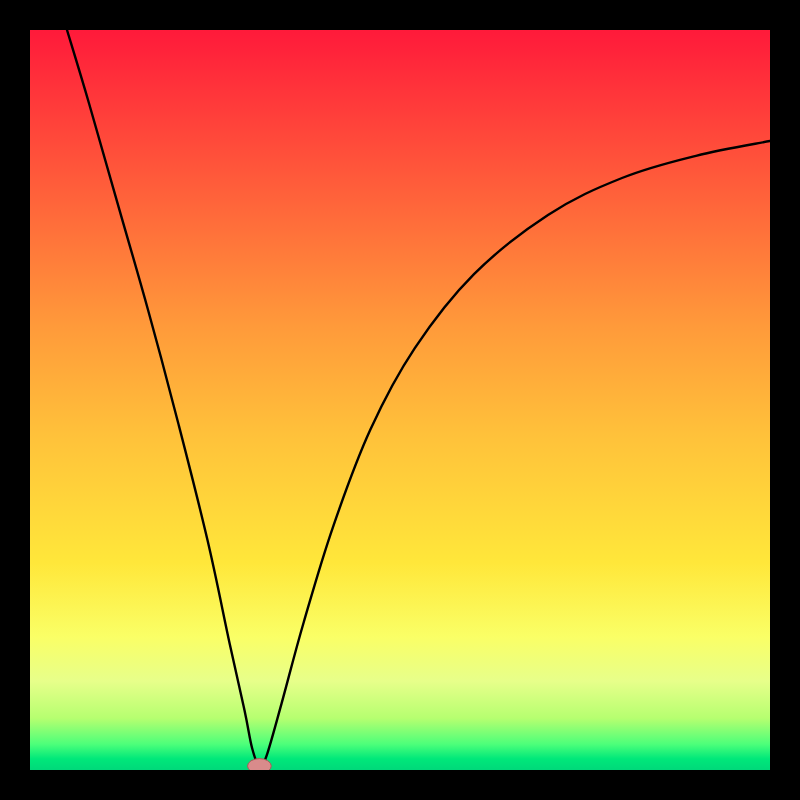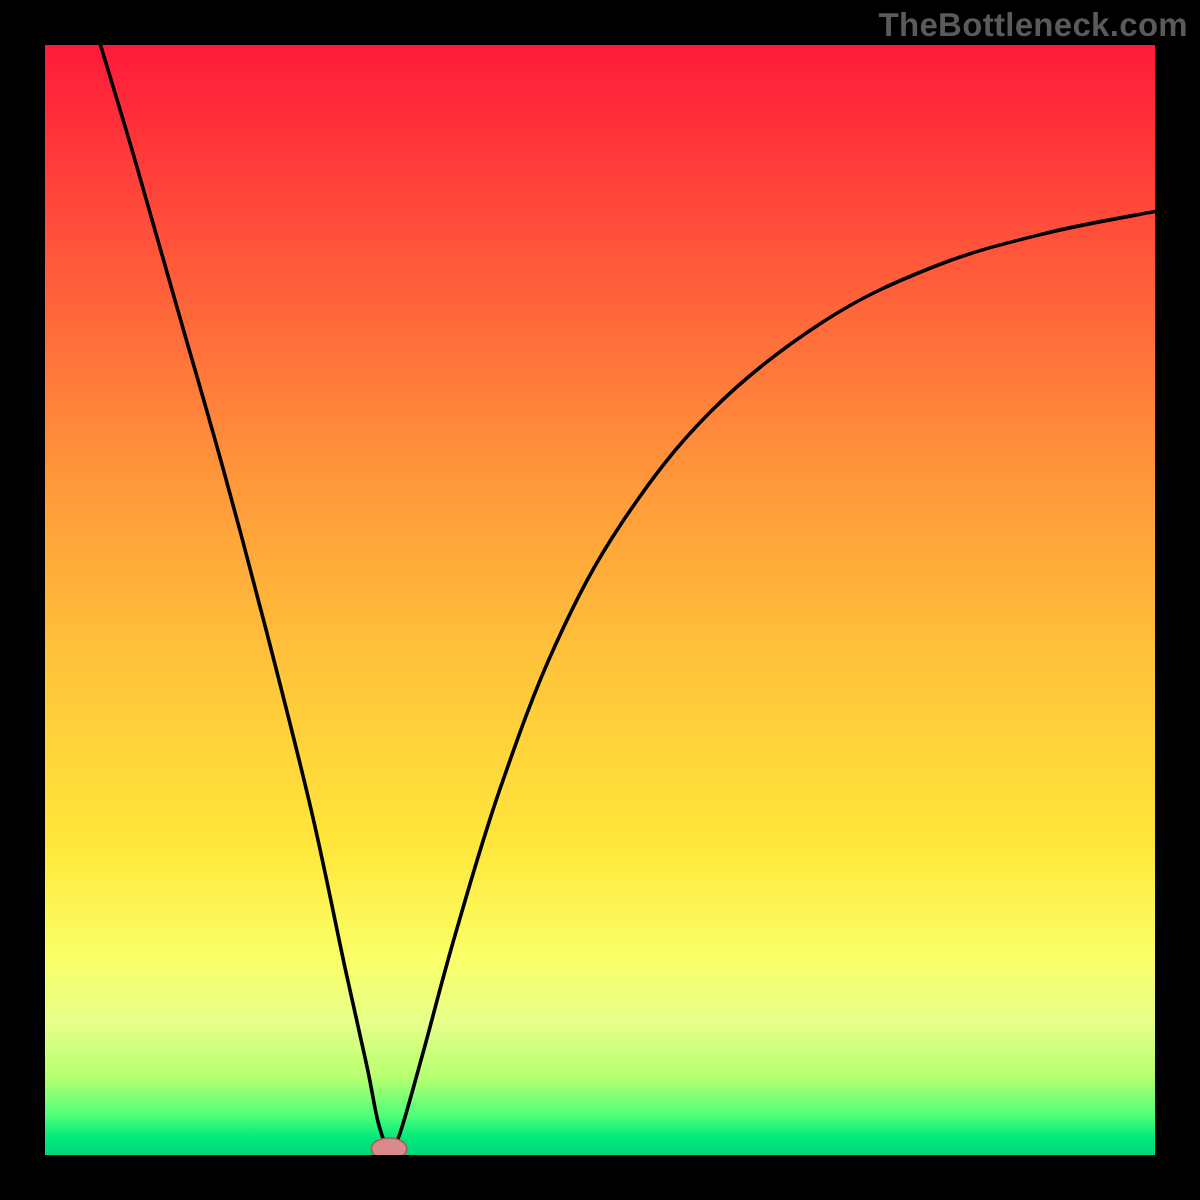--- a/index.html
+++ b/index.html
@@ -57,14 +57,13 @@
             <stop offset="98.5%" stop-color="#00e87a"></stop>
             <stop offset="100%" stop-color="#00d87a"></stop>
           </linearGradient>
         </defs>
         <rect x="0" y="0" width="740" height="740" fill="url(#bg-grad)"></rect>
         <path d="M 37 0 C 40.996 13.32, 49.876000000000005 42.032, 59.2 74 C 68.524 105.968, 78.14399999999999 140.30400000000003, 88.8 177.60000000000002 C 99.456 214.89600000000002, 107.744 242.572, 118.4 281.2 C 129.056 319.828, 137.344 350.908, 148 392.20000000000005 C 158.656 433.4920000000001, 168.27599999999998 470.64000000000004, 177.6 510.6 C 186.924 550.5600000000001, 193.14000000000001 583.5640000000001, 199.8 614.2 C 206.46 644.836, 210.60399999999998 662.1519999999999, 214.6 680.8 C 218.596 699.448, 219.33599999999998 707.1439999999999, 222 717.8 C 224.66400000000002 728.456, 228.068 736.004, 229.4 740" fill="none" stroke="#000000" stroke-width="2.4" stroke-linecap="round"></path>
         <path d="M 229.4 740 C 230.732 737.336, 232.804 737.1880000000001, 236.8 725.2 C 240.79600000000002 713.212, 244.94000000000003 697.376, 251.60000000000002 673.4 C 258.26000000000005 649.424, 264.476 623.968, 273.8 592 C 283.124 560.032, 291.412 530.432, 303.4 495.79999999999995 C 315.388 461.16799999999995, 325.74800000000005 431.5679999999999, 340.40000000000003 399.59999999999997 C 355.052 367.632, 366.15200000000004 346.172, 384.8 318.20000000000005 C 403.448 290.22800000000007, 420.024 268.176, 444 244.2 C 467.976 220.224, 491.36 202.316, 518 185 C 544.64 167.684, 565.36 158.65599999999998, 592 148 C 618.64 137.34400000000002, 639.36 132.46000000000006, 666 125.80000000000007 C 692.64 119.14000000000007, 726.68 113.66400000000002, 740 111" fill="none" stroke="#000000" stroke-width="2.4" stroke-linecap="round"></path>
         <ellipse cx="229.4" cy="736" rx="11.84" ry="7.4" fill="#d98b8b" stroke="#a85a5a" stroke-width="1"></ellipse>
       </svg>
   </div>
-  <div class="watermark">TheBottleneck.com</div>
 </div>
 
 </body></html>

